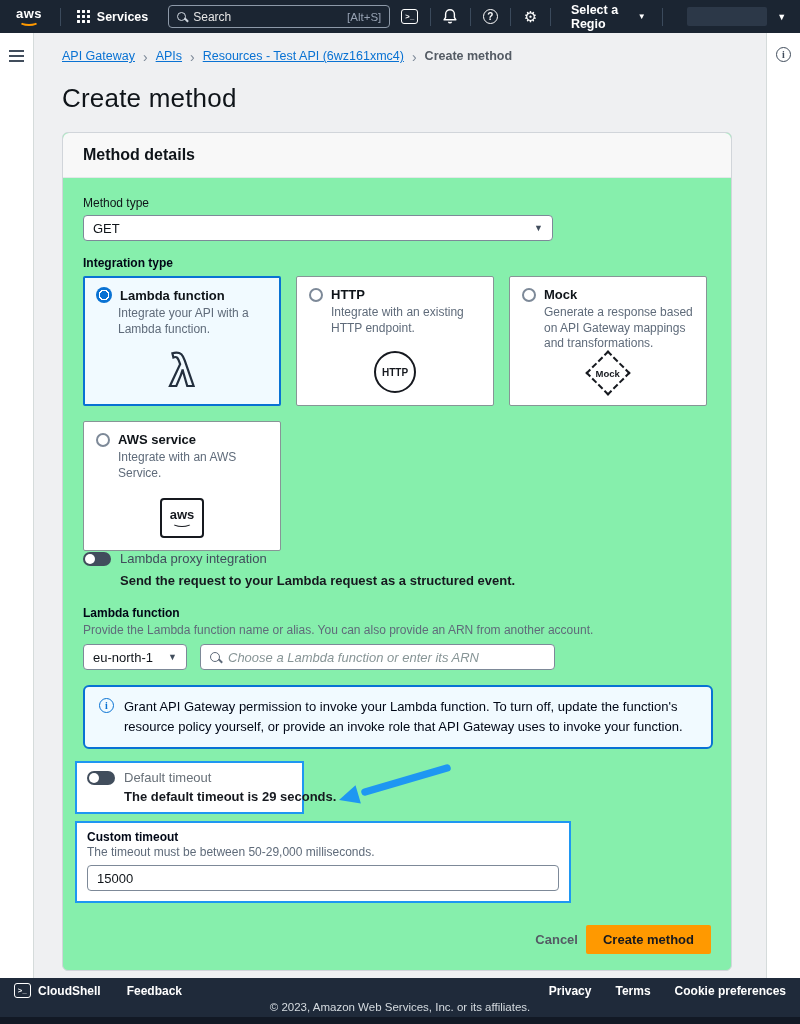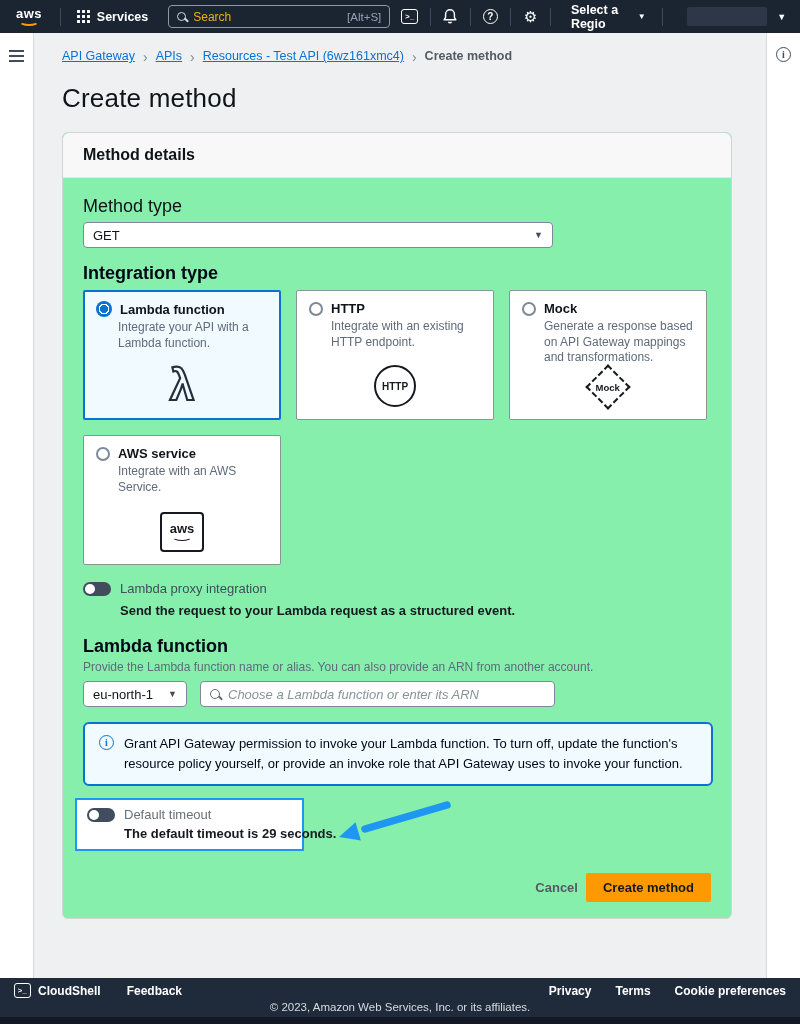--- a/index.html
+++ b/index.html
@@ -8,21 +8,21 @@
 
   
   .topnav { height:33px; background:#1b2532; display:flex; align-items:center; padding:0 10px; gap:10px; flex:0 0 auto; }
   .aws-logo { display:flex; flex-direction:column; align-items:center; margin:0 8px 0 6px; cursor:pointer; }
   .aws-logo .txt { color:#fff; font-weight:700; font-size:13px; line-height:12px; letter-spacing:.5px; }
   .aws-logo .smile { width:20px; height:9px; border:2px solid transparent; border-bottom-color:#ff9900; border-radius:50%; margin-top:-3px; }
   .nav-div { width:1px; height:18px; background:#3b4a5c; }
   .nav-item { display:flex; align-items:center; gap:7px; color:#fff; font-size:12.5px; font-weight:700; padding:0 6px; cursor:pointer; }
   .grid-icon { width:13px; height:13px; background-image:radial-gradient(circle, #fff 1.4px, transparent 1.6px); background-size:5px 5px; background-position:-1px -1px; }
   .nav-search { flex:0 0 222px; height:23px; border:1px solid #8d99a8; border-radius:4px; background:#1b2532; display:flex; align-items:center; padding:0 8px; gap:7px; margin-left:4px; }
-  .nav-search .ph { color:#eab308; font-size:12px; flex:1; }
+  .nav-search .ph { color:#e5e5e5; font-size:12px; flex:1; }
   .nav-search .kbd { color:#95a0b1; font-size:11.5px; }
   .mag { width:9px; height:9px; border:1.6px solid #cfd6de; border-radius:50%; position:relative; flex:0 0 auto; }
   .mag::after { content:""; position:absolute; width:5px; height:1.6px; background:#cfd6de; transform:rotate(45deg); right:-4px; bottom:-1px; }
   .icon-btn { display:flex; align-items:center; justify-content:center; width:26px; height:24px; cursor:pointer; }
   .shell-ic { width:17px; height:15px; border:1.5px solid #fff; border-radius:3px; color:#fff; font-size:7.5px; font-weight:700; display:flex; align-items:center; justify-content:center; letter-spacing:.5px; }
   .qmark { width:15px; height:15px; border:1.5px solid #fff; border-radius:50%; color:#fff; font-size:10px; font-weight:700; display:flex; align-items:center; justify-content:center; }
   .gear { color:#fff; font-size:15px; line-height:1; }
   .caret { font-size:8px; color:#fff; }
   .region-sel { margin-left:4px; }
   .account-box { width:108px; height:19px; background:#2c3848; border-radius:2px; margin-left:14px; cursor:pointer; }
@@ -47,21 +47,21 @@
   .crumb-sep { color:#7d8998; font-size:14px; }
   .crumb-cur { color:#545b64; font-weight:700; }
   .page-title { font-size:26px; font-weight:400; color:#0f1419; margin-top:18px; letter-spacing:.2px; }
 
   
   .card { margin-top:18px; background:#86efac; border:1px solid #d1d5da; border-radius:6px; width:670px; }
   .card-header { background:#f8f8f8; border-bottom:1px solid #e4e7e9; padding:13px 20px; border-radius:6px 6px 0 0; }
   .card-header h2 { font-size:16px; font-weight:700; color:#0f1419; }
   .card-body { padding:18px 20px 16px 20px; }
 
-  .fld-label { font-size:18px; color:#000716; font-weight:700; }
+  .fld-label { font-size:12px; color:#000716; font-weight:700; }
   .fld-label.lt { font-weight:400; color:#0f1419; }
   .fld-desc { font-size:12px; color:#5f6b7a; margin-top:3px; }
 
   .select { height:26px; border:1px solid #7d8998; border-radius:4px; background:#fff; display:flex; align-items:center; padding:8px 9px; font-size:13px; color:#0f1419; cursor:pointer; }
   .select .sel-caret { margin-left:auto; font-size:9px; color:#414d5c; }
   .method-select { width:470px; margin-top:5px; }
 
   
   .int-grid { display:flex; flex-wrap:wrap; gap:15px; margin-top:6px; width:630px; }
   .tile { width:198px; height:130px; border:1px solid #879596; border-radius:2px; background:#fff; padding:10px 12px; display:flex; flex-direction:column; cursor:pointer; }
@@ -80,21 +80,21 @@
   .http-circ { width:42px; height:42px; border:2.2px solid #16191f; border-radius:50%; display:flex; align-items:center; justify-content:center; font-size:10px; font-weight:700; color:#16191f; }
   .mock-diamond { width:32px; height:32px; border:2px dashed #16191f; transform:rotate(45deg); display:flex; align-items:center; justify-content:center; margin-bottom:4px; }
   .mock-diamond span { transform:rotate(-45deg); font-size:9.5px; font-weight:700; color:#16191f; }
   .awsbox { width:44px; height:40px; border:2.2px solid #16191f; border-radius:4px; display:flex; flex-direction:column; align-items:center; justify-content:center; }
   .awsbox .t { font-size:13px; font-weight:700; color:#16191f; line-height:12px; }
   .awsbox .sm { width:20px; height:8px; border:1.6px solid transparent; border-bottom-color:#16191f; border-radius:50%; margin-top:-2px; }
 
   
   .switch { width:28px; height:14px; border-radius:7px; background:#414d5c; position:relative; flex:0 0 auto; cursor:pointer; }
   .switch::after { content:""; position:absolute; left:2px; top:2px; width:10px; height:10px; border-radius:50%; background:#fff; }
-  .tog-row { display:flex; align-items:center; gap:9px; margin-top:16px; }
+  .tog-row { display:flex; align-items:center; gap:9px; }
   .tog-label { font-size:13px; color:#414d5c; }
   .tog-sub { font-size:13px; font-weight:700; color:#16191f; margin:7px 0 0 37px; }
 
   .lambda-fn { margin-top:18px; }
   .lf-row { display:flex; gap:13px; margin-top:7px; }
   .region-select { width:104px; }
   .arn-input { width:355px; height:26px; border:1px solid #7d8998; border-radius:4px; display:flex; align-items:center; gap:8px; padding:0 9px; background:#fff; }
   .arn-input input { border:none; outline:none; flex:1; font-size:13px; font-style:italic; color:#444; background:transparent; font-family:Liberation Sans, sans-serif; }
   .arn-input input::placeholder { color:#879596; font-style:italic; }
   .mag-g { width:10px; height:10px; border:1.8px solid #5f6b7a; border-radius:50%; position:relative; flex:0 0 auto; }
@@ -298,20 +298,25 @@
               <span class="tog-label">Default timeout</span>
             </div>
             <div class="tog-sub">The default timeout is 29 seconds.</div>
           </div>
           <svg class="anno-arrow" width="126" height="44" viewBox="0 0 126 44">
             <line x1="118" y1="7" x2="36" y2="31" stroke="#1e97f2" stroke-width="7.5" stroke-linecap="round"></line>
             <polygon points="10,39 26.5,24.2 31.9,42.4" fill="#1e97f2"></polygon>
           </svg>
         </div>
 
+        <div class="ct-box anno">
+          <div class="fld-label">Custom timeout</div>
+          <div class="fld-desc" style="margin-top:1px;">The timeout must be between 50-29,000 milliseconds.</div>
+          <input class="ct-input" type="text" value="15000" style="">
+        </div>
 
         <div class="actions">
           <button class="btn-link">Cancel</button>
           <button class="btn-primary">Create method</button>
         </div>
 
       </div>
     </section>
   </main>
 

